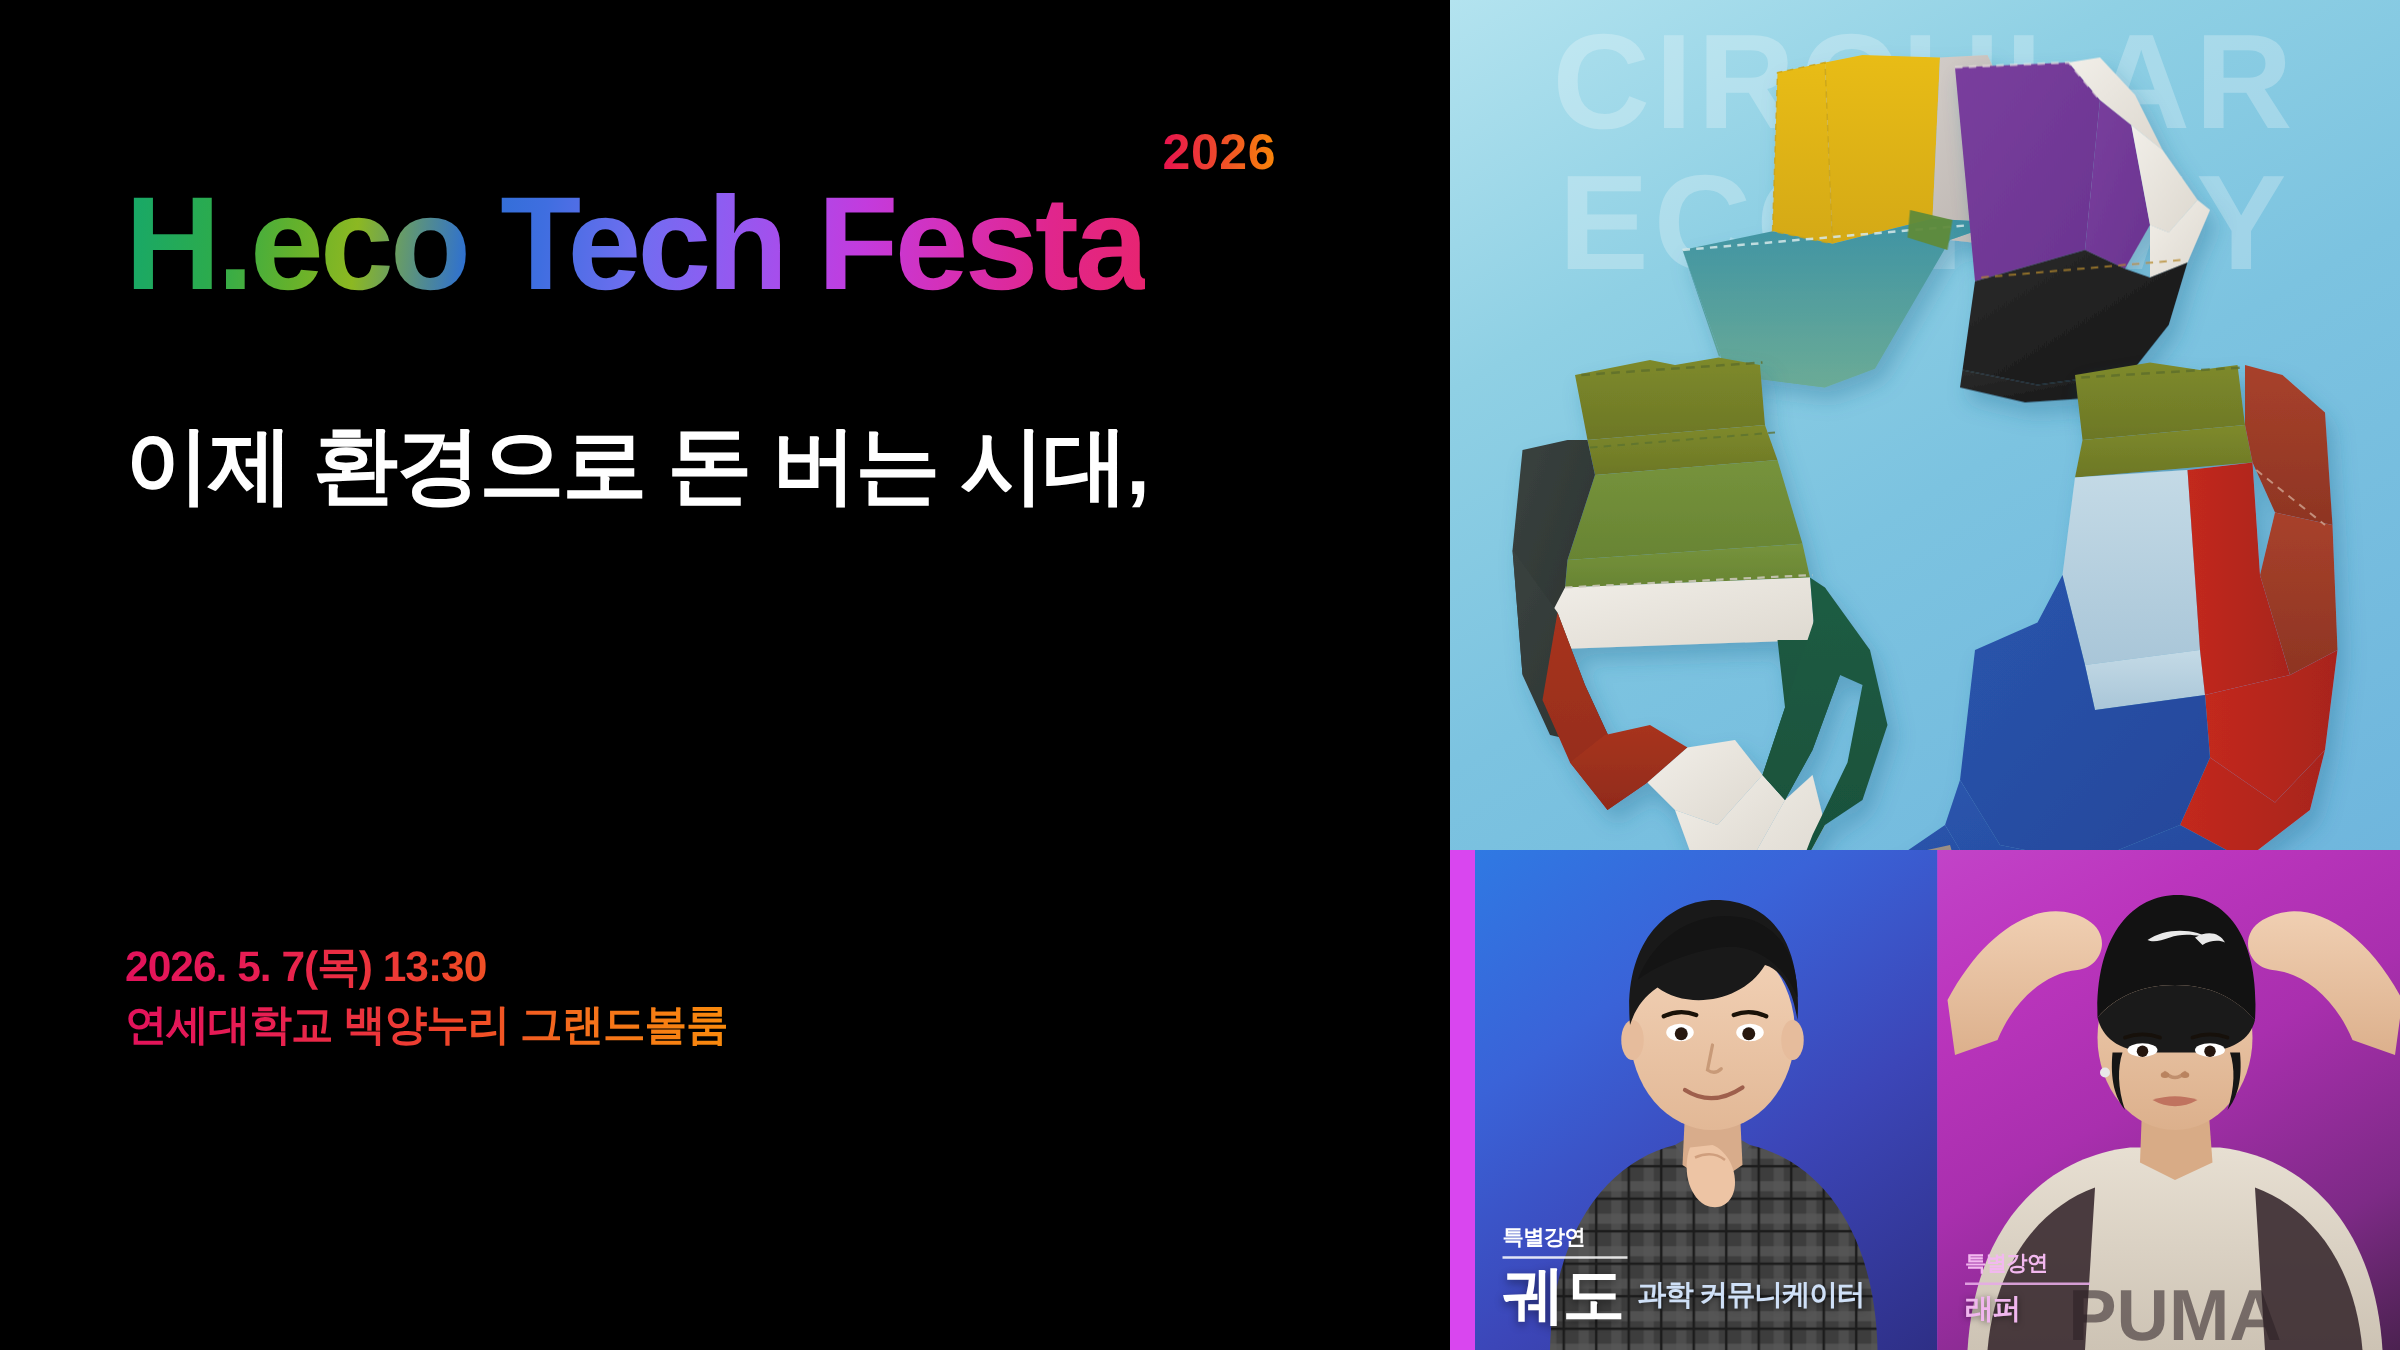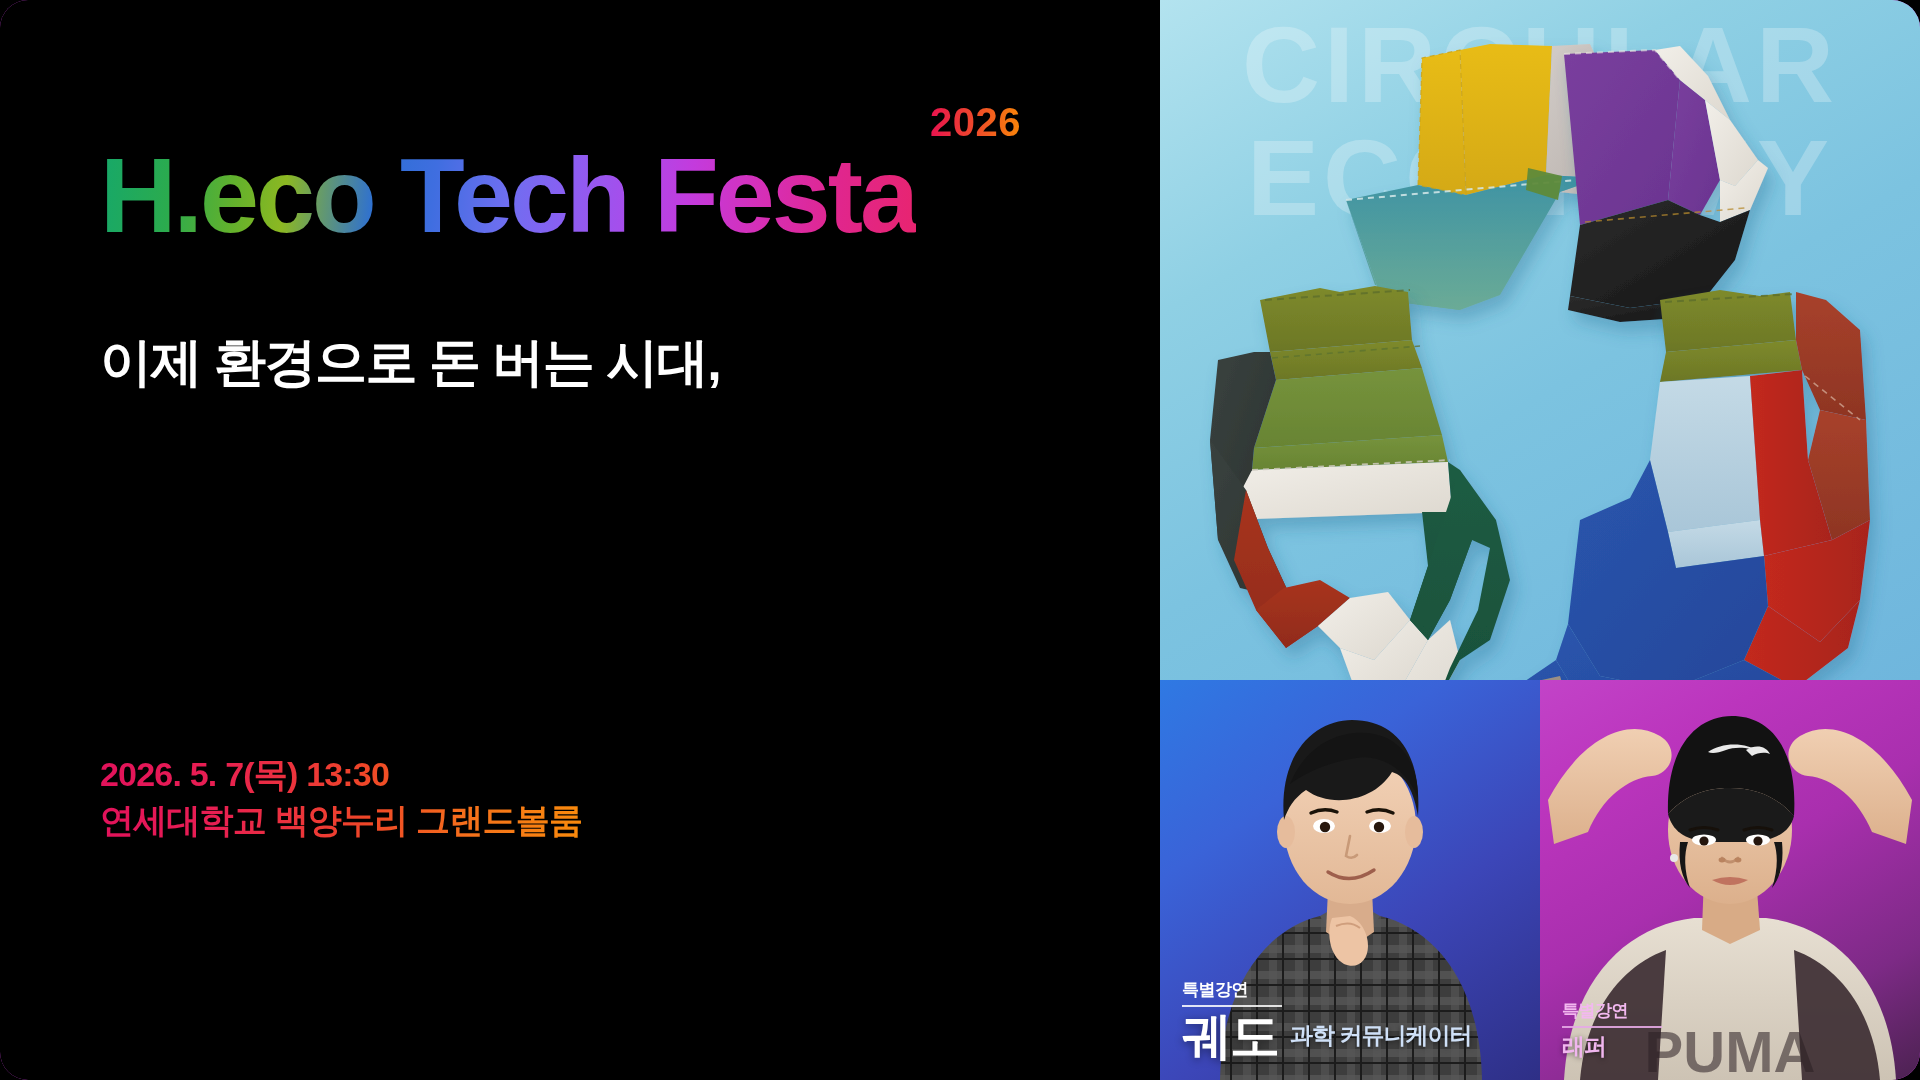--- a/index.html
+++ b/index.html
@@ -1,19 +1,19 @@
 <!DOCTYPE html>
 <html><head>
 <meta charset="utf-8">
 <style>
   * { margin:0; padding:0; box-sizing:border-box; }
   html,body { width:1920px; height:1080px; background:#000; overflow:hidden; }
   body { font-family:"Liberation Sans", sans-serif; }
 
-  .poster { position:relative; width:1920px; height:1080px; background:#d946ef; overflow:hidden;border-radius:28px; }
+  .poster { position:relative; width:1920px; height:1080px; background:#d946ef; overflow:hidden; }
 
   
   .left-panel {
     position:absolute; left:0; top:0; width:1160px; height:1080px;
     background:#000;
   }
 
   .year-badge {
     position:absolute; left:930px; top:100px;
     font-size:40px; font-weight:700; letter-spacing:0.5px;
@@ -32,21 +32,21 @@
        #2d6fd4 34%, #3f6ee0 41%,
        #6f6ef0 50%, #8a5ff2 57%,
        #a94ceb 65%, #c33bdd 72%,
        #d62fb6 81%, #e0268d 90%, #e8246f 100%);
     -webkit-background-clip:text; background-clip:text; color:transparent;
     -webkit-text-fill-color:transparent;
   }
 
   .tagline { position:absolute; left:100px; top:330px; width:960px; }
   .tag-line {
-    color:#fff; font-size:52px; font-weight:700; letter-spacing:-1.5px;
+    color:#fff; font-size:68px; font-weight:700; letter-spacing:-1.5px;
     line-height:1.26; white-space:nowrap;
   }
   .tag-line.gap-top { margin-top:58px; }
   .tag-line.tight { margin-top:8px; }
   .eco-accent { color:#4ec94e; }
 
   .event-info { position:absolute; left:100px; top:752px; }
   .info-line {
     font-size:34px; font-weight:700; letter-spacing:-0.8px; line-height:1.34;
     white-space:nowrap;
@@ -74,20 +74,21 @@
     color:rgba(255,255,255,0.26); line-height:1.05;
     white-space:nowrap; user-select:none;
   }
   .watermark span { display:block; text-align:center; }
   .hero-svg { position:absolute; left:0; top:0; width:760px; height:680px; }
 
   
   .speakers {
     position:absolute; left:0; top:680px; width:760px; height:400px;
     display:flex;
+    padding-left:20px;
   }
   .speaker-card { position:relative; width:380px; height:400px; overflow:hidden; }
   .card-kedo { background:linear-gradient(145deg,#2f79e3 0%,#3a63d8 30%,#3c46b8 62%,#2e2f86 100%); }
   .card-laf  { background:linear-gradient(150deg,#c243c8 0%,#bb35bd 22%,#a92fae 48%,#7d2a86 78%,#4b2250 100%); }
 
   .portrait { position:absolute; left:0; bottom:0; width:380px; height:400px; }
 
   .card-caption { position:absolute; left:22px; bottom:18px; z-index:5; }
   .role-tag {
     font-size:17px; font-weight:700; letter-spacing:-0.5px;

